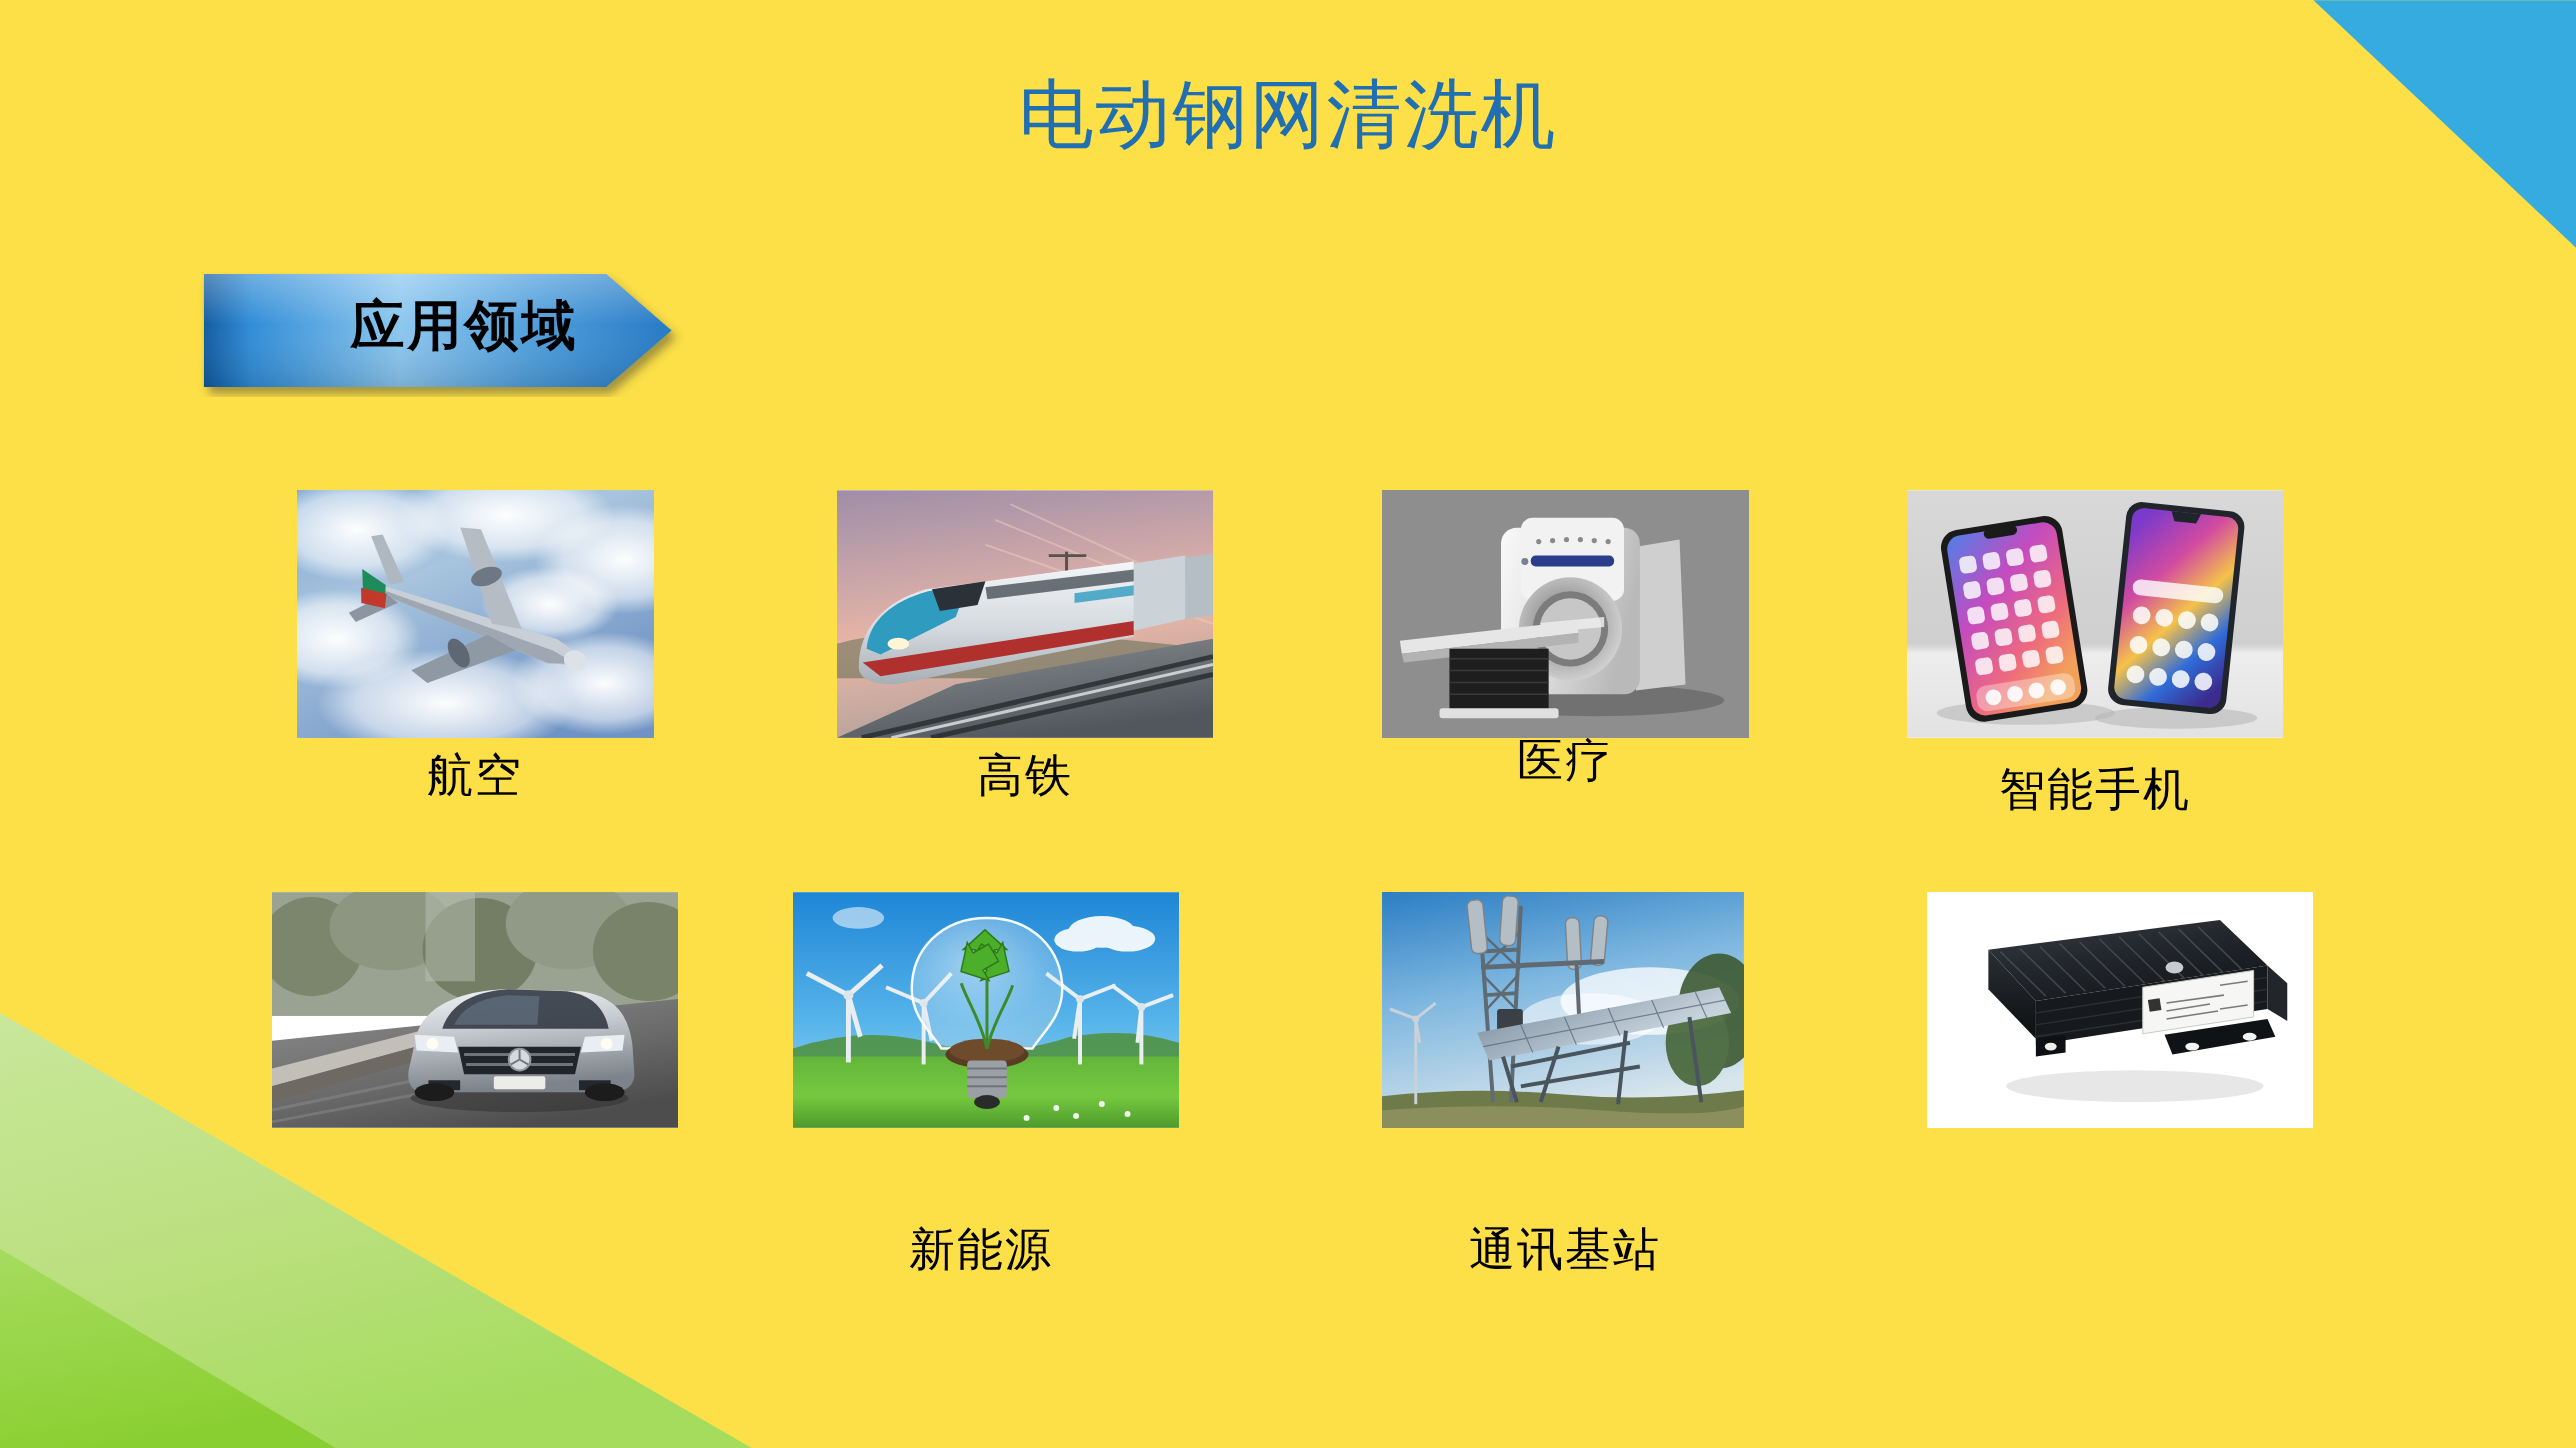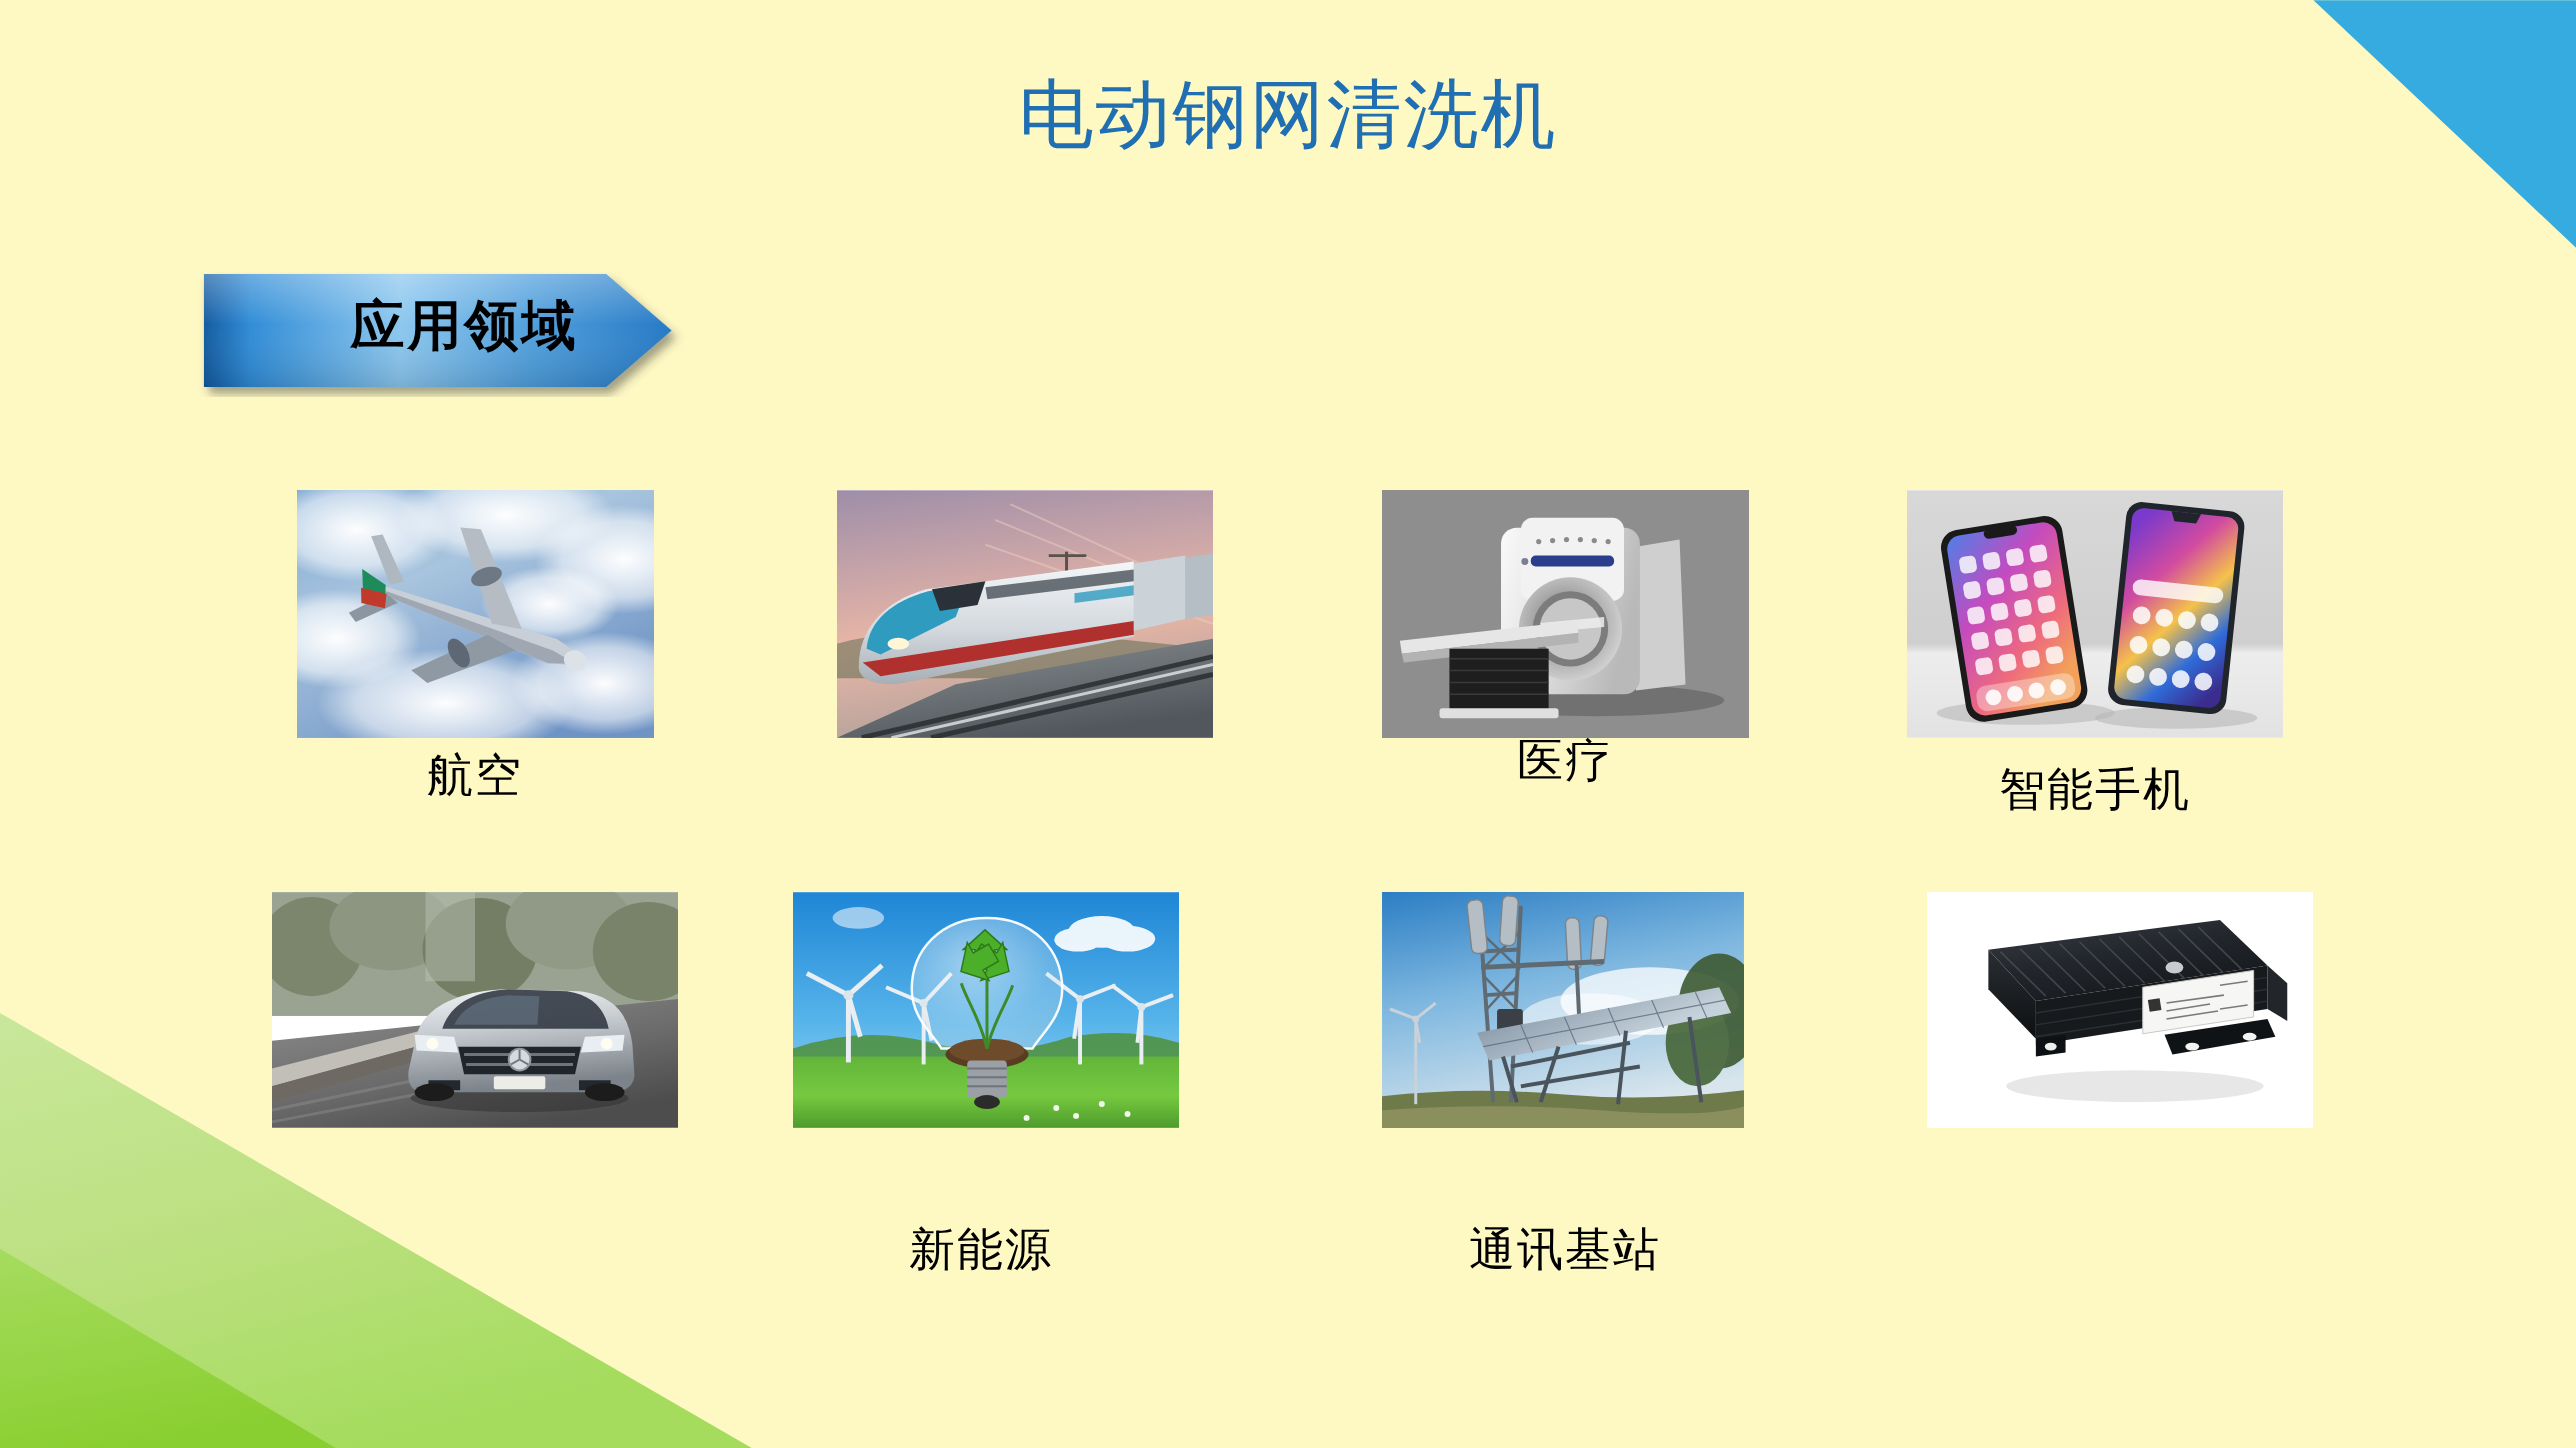--- a/index.html
+++ b/index.html
@@ -7,21 +7,21 @@
     padding: 0;
     background: #ffffff;
   }
   body {
     font-family: "Liberation Serif", "DejaVu Serif", serif;
   }
   #slide {
     position: relative;
     width: 2576px;
     height: 1449px;
-    background: #fef9c3;
+    background: #fde047;
     overflow: hidden;
   }
 
   
   .corner-tr {
     position: absolute;
     top: 0;
     right: 0;
     width: 317px;
     height: 248px;
@@ -274,20 +274,21 @@
 
             <path d="M 240,104 L 300,96 L 300,106 L 240,114 Z" fill="#2E9BBF" opacity="0.8"></path>
 
             <ellipse cx="62" cy="155" rx="11" ry="6" fill="#FFF6D8"></ellipse>
 
             <path d="M 300,74 L 352,66 L 352,130 L 300,142 Z" fill="#CBD2D8"></path>
             <path d="M 352,68 L 380,64 L 380,126 L 352,130 Z" fill="#B6BEC5"></path>
           </g>
         </svg>
       </div>
+      <div class="card-label" style="left:-20px; top:263px; width:416px;">高铁</div>
     </div>
 
     <div class="card" style="left:1382px; top:490px; width:367px; height:297px;">
       <div class="thumb" style="left:0; top:0; width:367px; height:248px;">
         <svg width="367" height="248" viewBox="0 0 370 250" xmlns="http://www.w3.org/2000/svg">
           <defs>
             <linearGradient id="scanBody" x1="0" y1="0" x2="1" y2="0.3">
               <stop offset="0%" stop-color="#FAFAFA"></stop>
               <stop offset="45%" stop-color="#E1E1E1"></stop>
               <stop offset="100%" stop-color="#B9B9B9"></stop>

